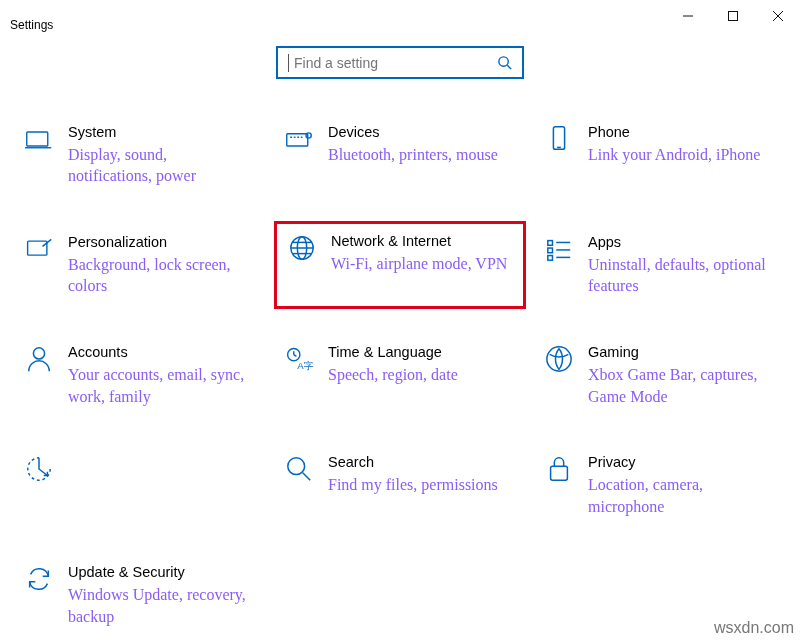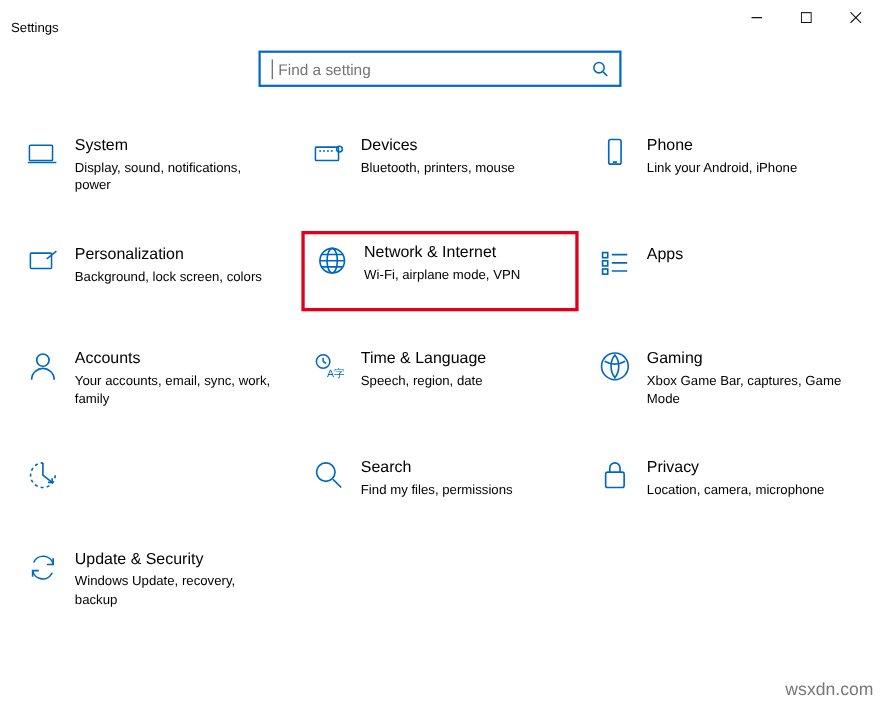--- a/index.html
+++ b/index.html
@@ -34,21 +34,21 @@
     color: #111;
   }
   .win-btn svg { width: 10px; height: 10px; }
   .search-wrap {
     display: flex;
     justify-content: center;
     margin-top: 14px;
     margin-bottom: 28px;
   }
   .search-box {
-    width: 330px;
+    width: 248px;
     height: 33px;
     border: 2px solid #0067c0;
     display: flex;
     align-items: center;
     padding: 0 10px 0 10px;
     box-sizing: border-box;
   }
   .caret-line { width:1px; height:18px; background:#555; margin-right:3px; }
   .search-input {
     flex: 1;
@@ -81,21 +81,21 @@
     width: 34px;
     flex: 0 0 38px;
     color: #701a75;
     display:flex;
     justify-content:center;
     padding-top:2px;
   }
   .tile-icon svg { width:28px; height:28px; stroke:#0067c0; fill:none; stroke-width:1.6; }
   .tile-text { margin-left: 10px; margin-right:6px; }
   .tile-title { font-size: 14.5px; color:#000; line-height:1.3; }
-  .tile-desc  { font-size: 12px; color:#000000; margin-top:2px; line-height:1.35; }
+  .tile-desc  { font-size: 16px; color:#8b5cf6; margin-top:2px; line-height:1.35;font-family:Liberation Serif, serif; }
   .watermark {
     position: absolute;
     right: 6px; bottom: 4px;
     font-size: 16px;
     color: #777;
   }
 </style>
 </head>
 <body>
 
@@ -212,20 +212,21 @@
           <rect x="3" y="4" width="5" height="5"></rect>
           <rect x="3" y="12" width="5" height="5"></rect>
           <rect x="3" y="20" width="5" height="5"></rect>
           <line x1="12" y1="6" x2="27" y2="6"></line>
           <line x1="12" y1="14" x2="27" y2="14"></line>
           <line x1="12" y1="22" x2="27" y2="22"></line>
         </svg>
     </span>
     <div class="tile-text">
       <div class="tile-title">Apps</div>
+      <div class="tile-desc">Uninstall, defaults, optional features</div>
     </div>
   </div>
 
   <div class="tile">
     <span class="tile-icon">
       <svg viewBox="0 0 28 30">
           <circle cx="14" cy="9" r="6"></circle>
           <path d="M3 28c0-7 6-11 11-11s11 4 11 11"></path>
         </svg>
     </span>

